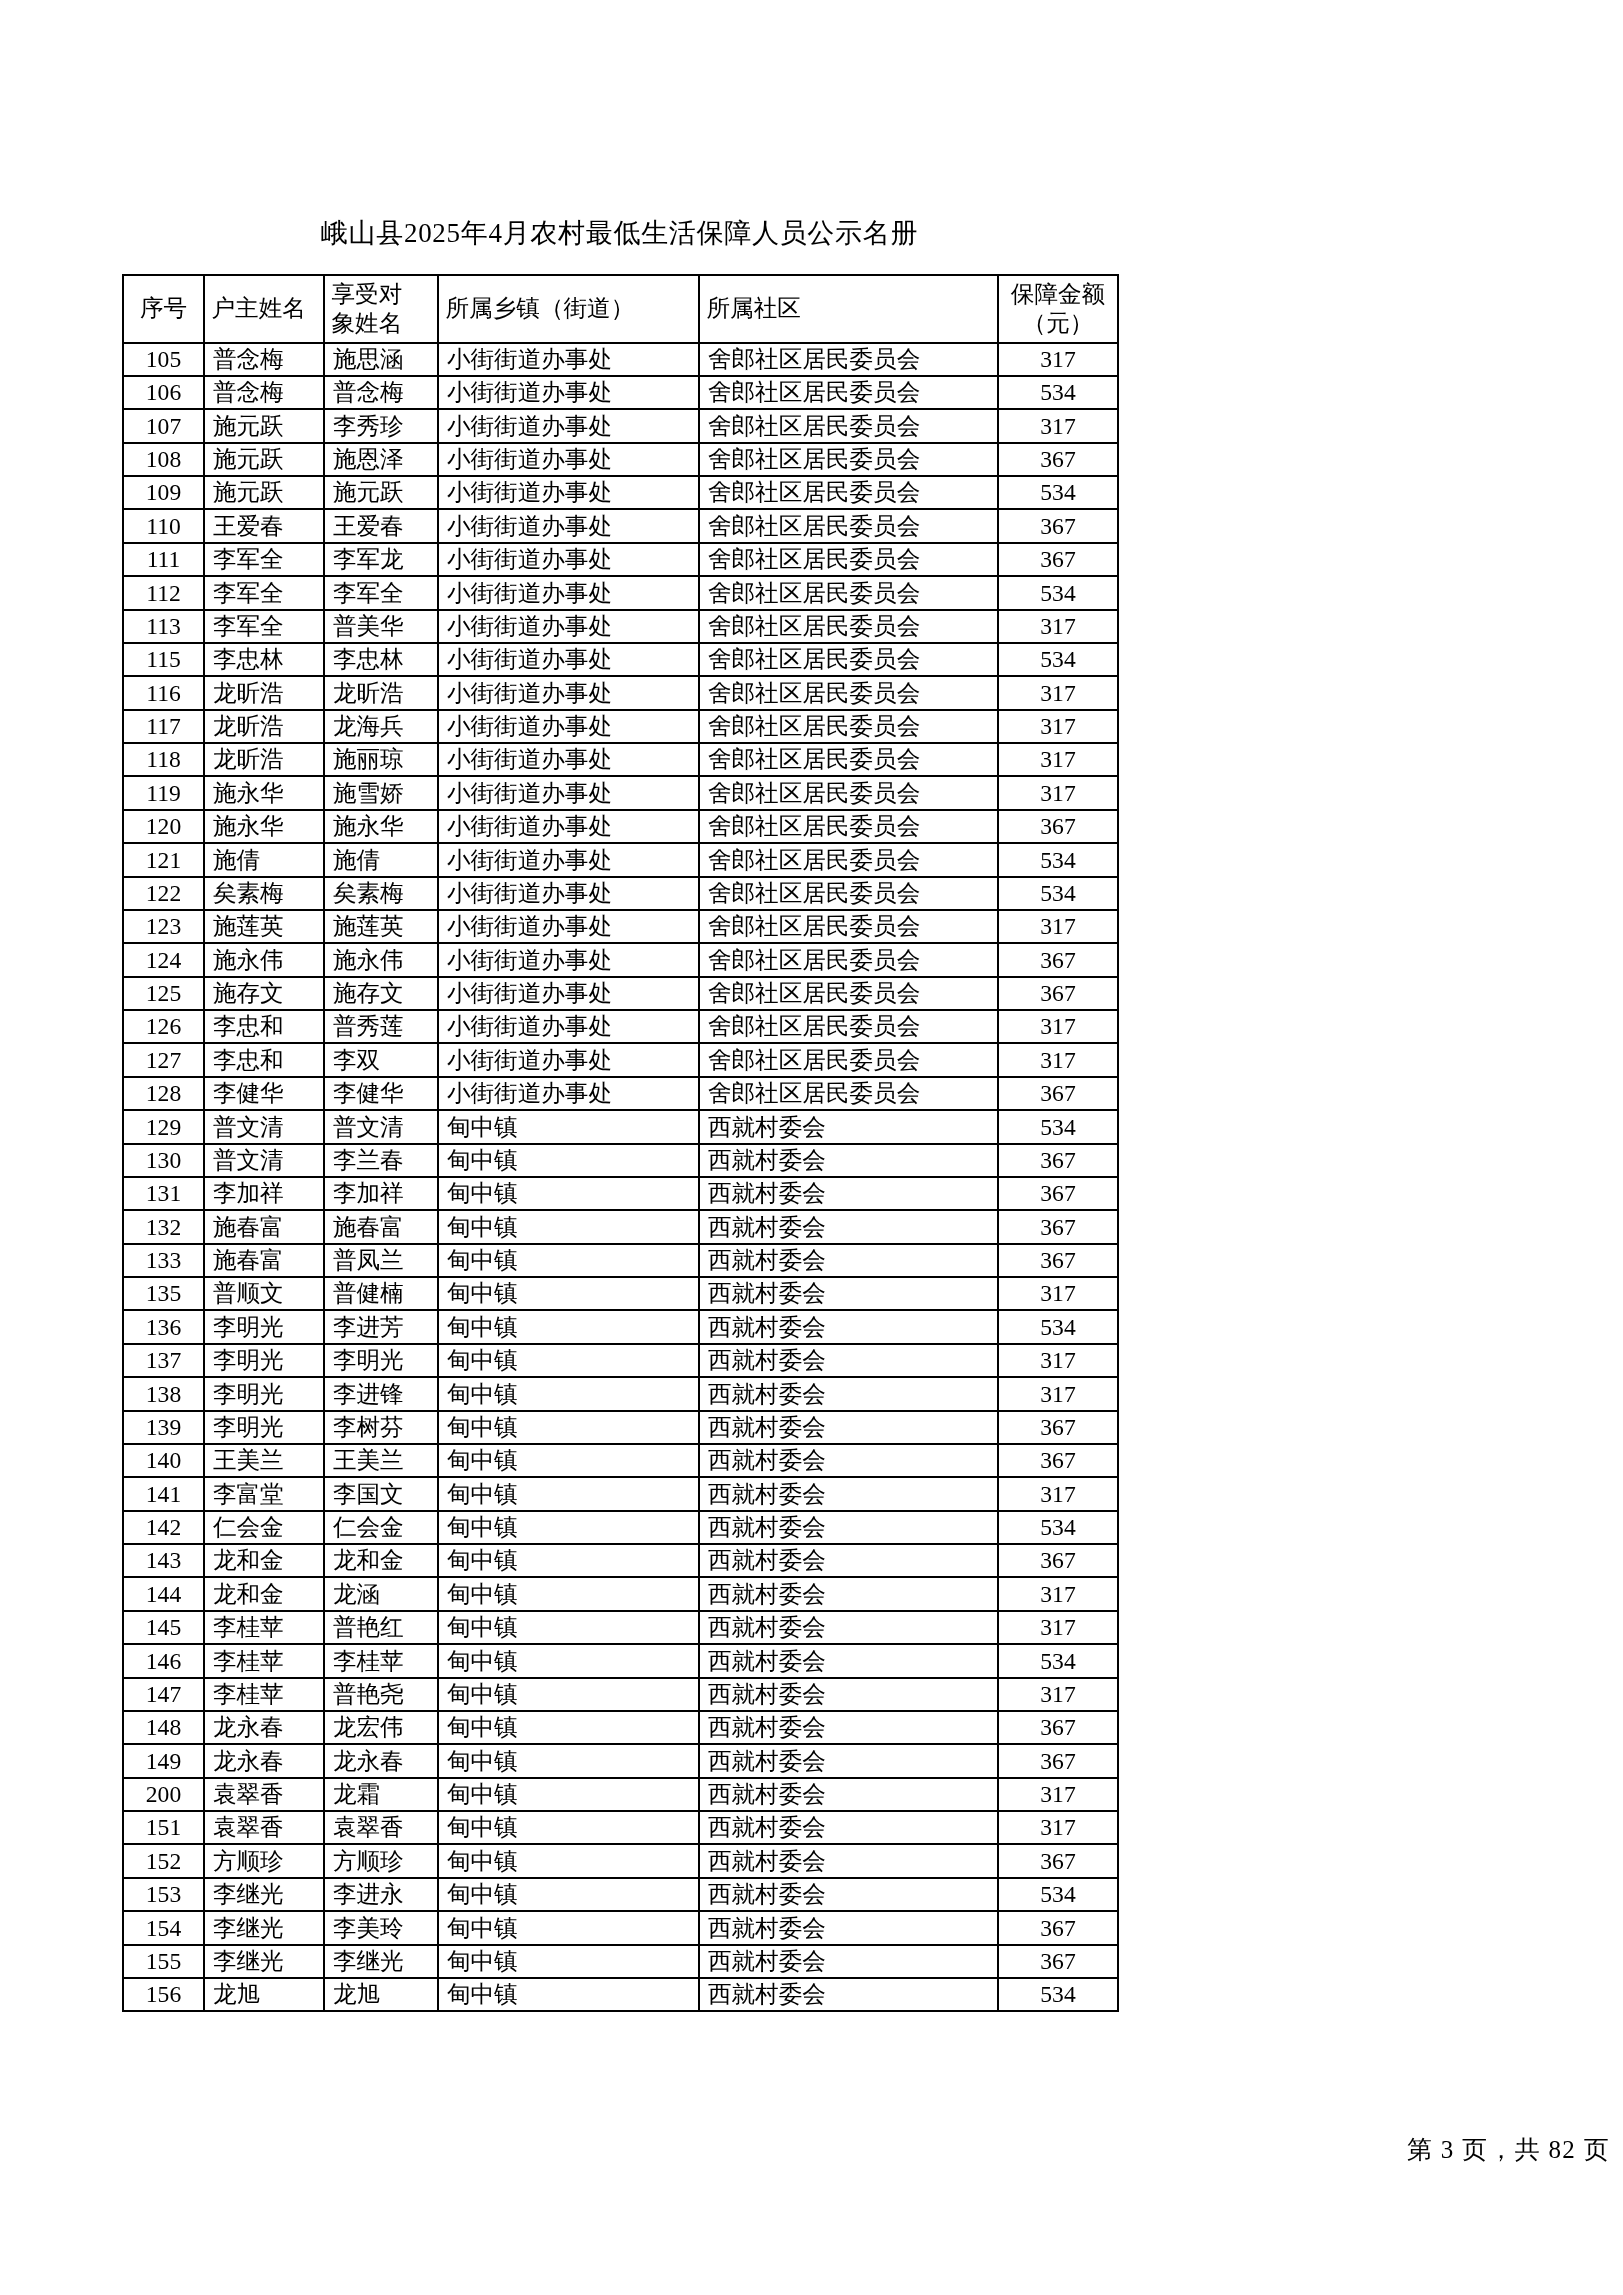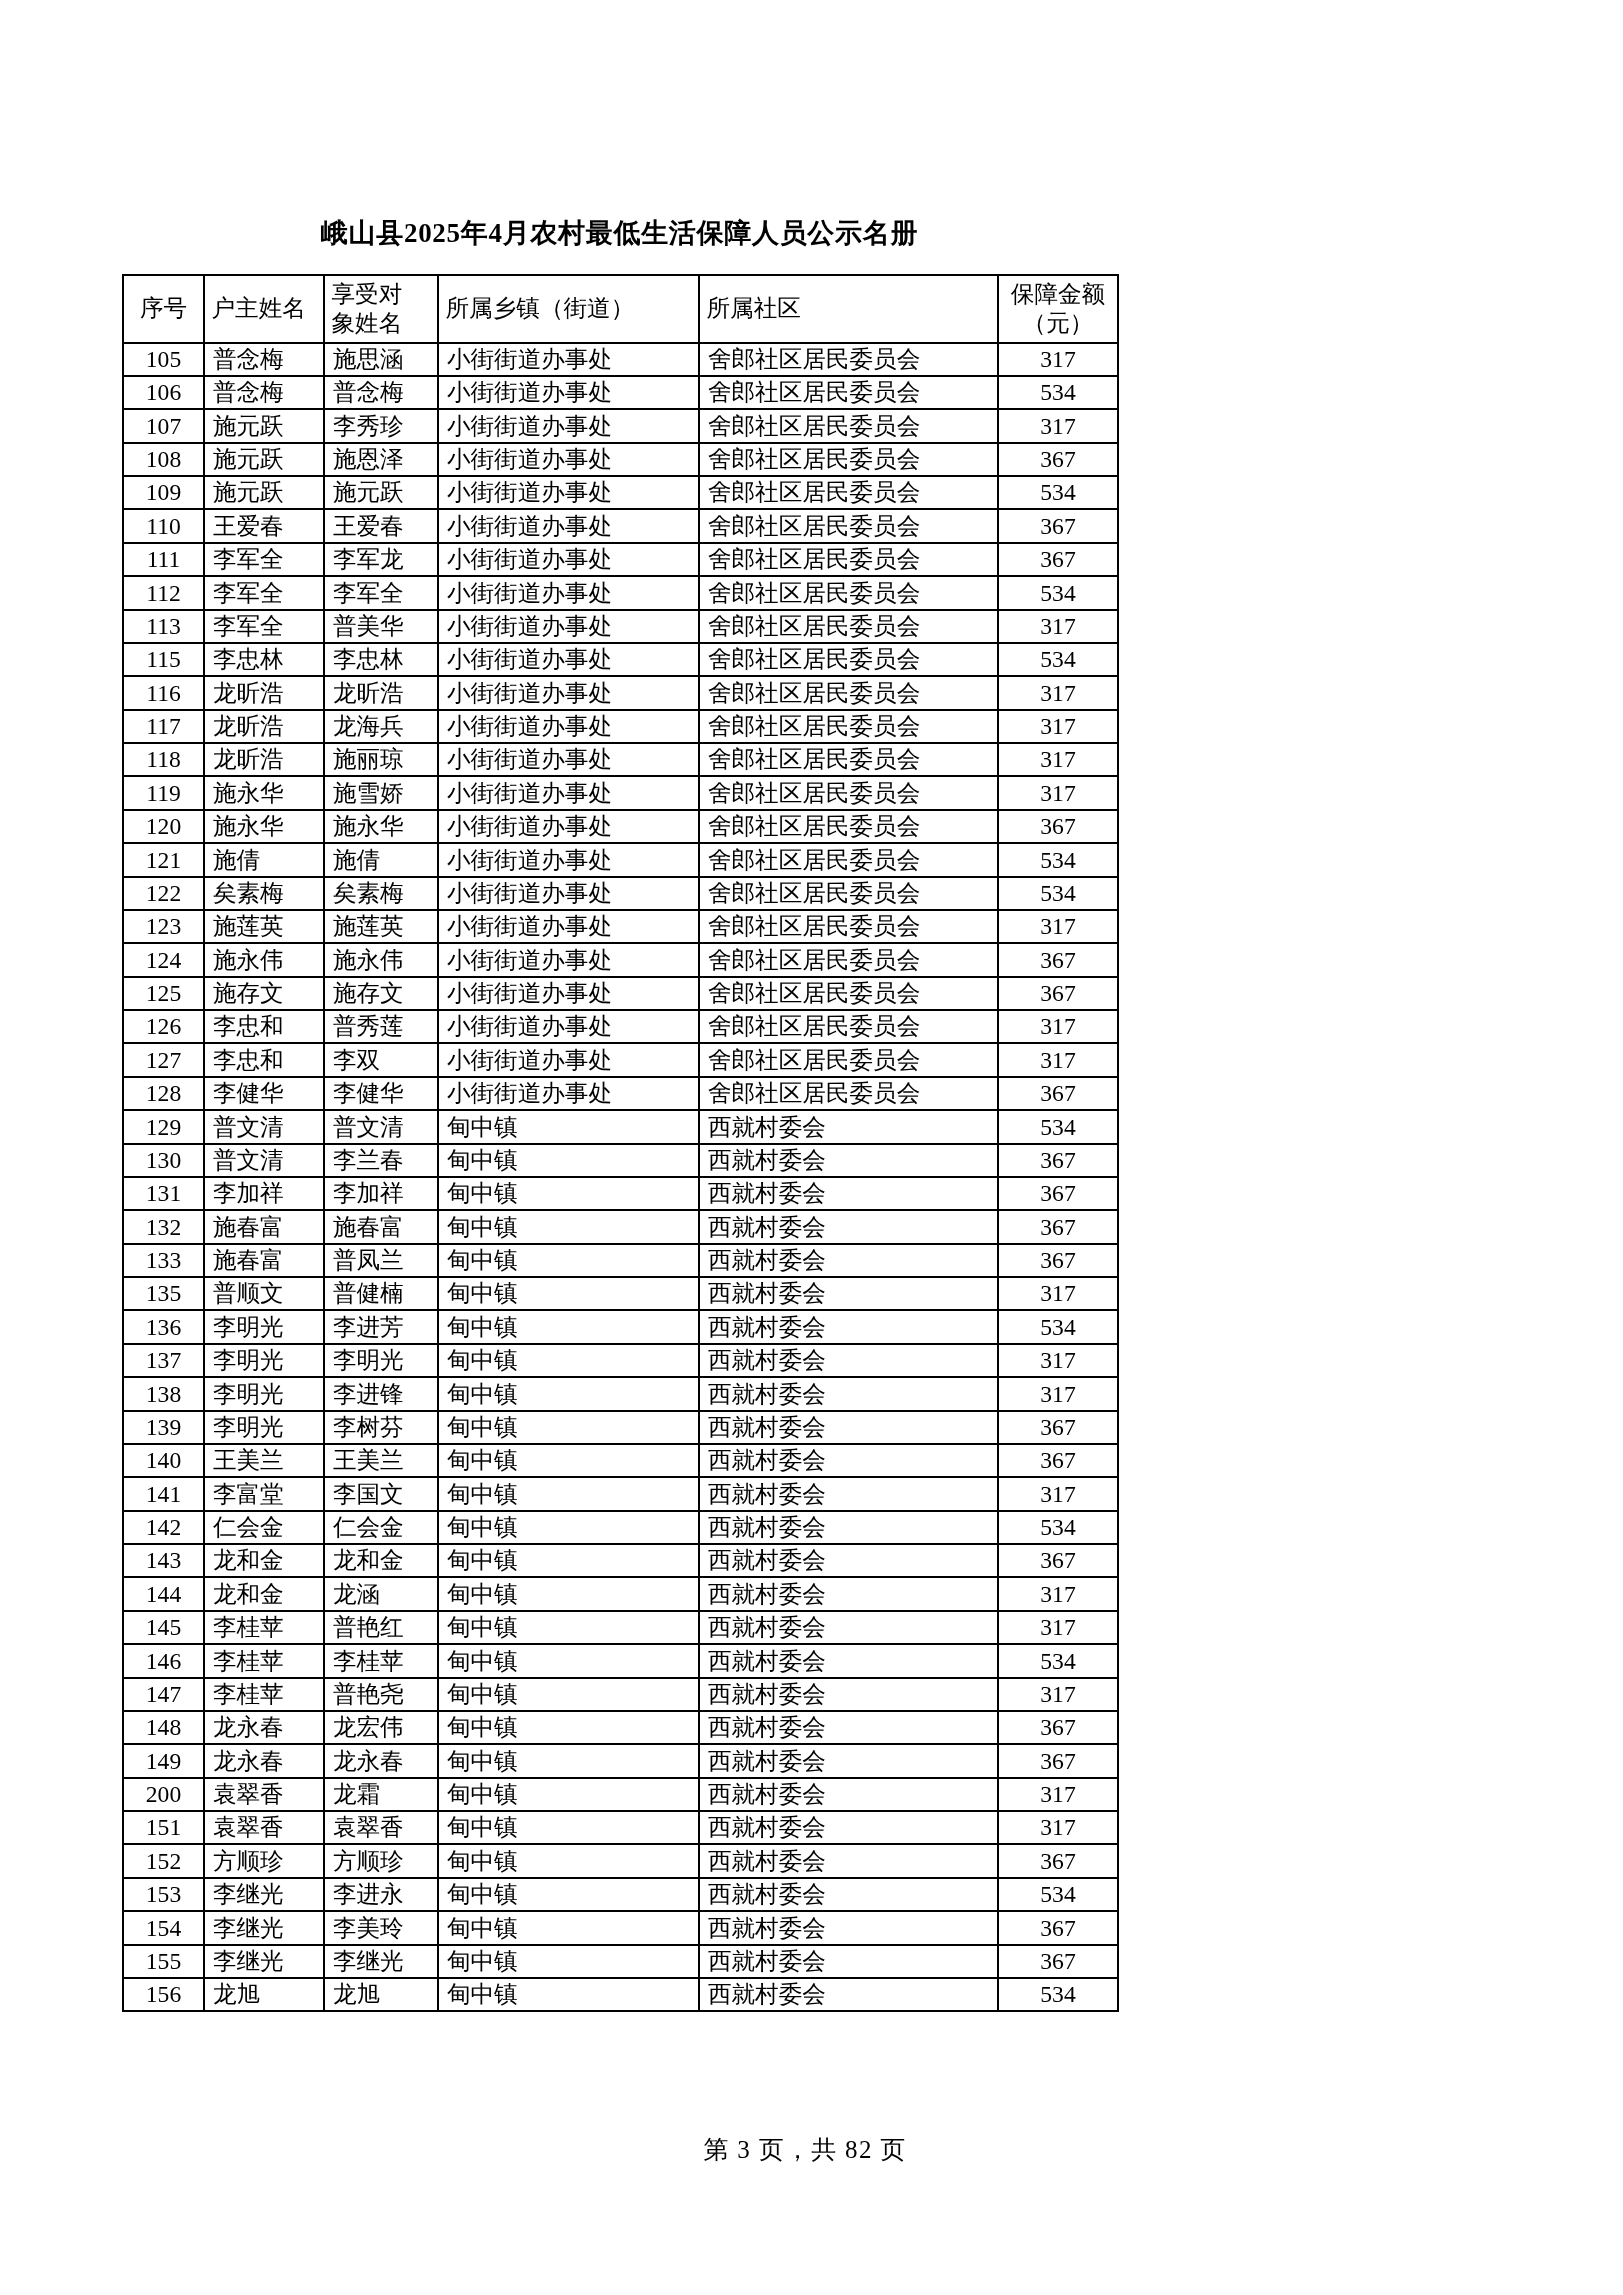--- a/index.html
+++ b/index.html
@@ -4,21 +4,21 @@
 <style>
   html,body { margin:0; padding:0; }
   body {
     width:1623px; height:2295px;
     background:#ffffff; color:#000;
     font-family:"Liberation Serif","DejaVu Serif",serif;
     position:relative;
   }
   .doc-title {
     position:absolute; top:215px; left:122px; width:995px;
-    text-align:center; font-size:27px; font-weight:bold;
+    text-align:center; font-size:27px; font-weight:normal;
     letter-spacing:0.7px; white-space:nowrap;
   }
   table.roster {
     position:absolute; top:266px; left:122px;
     border-collapse:collapse; table-layout:fixed;margin-top:8px;
   }
   .roster th, .roster td {
     border:2.6px solid #000;
     font-size:23.6px; font-weight:normal;
     vertical-align:middle; overflow:hidden;
@@ -28,21 +28,21 @@
     height:63px; padding:1.3px 2.6px 1.3px 6.5px;
     text-align:left; white-space:pre-line;
   }
   .roster td {
     height:28px; padding:1.3px 2.6px 1.3px 7.9px;
     text-align:left; white-space:nowrap;
   }
   .roster th.center, .roster td.center { text-align:center; padding-left:2.6px; }
   .page-footer {
     position:absolute; top:2133px; left:0; width:1610px;
-    text-align:center; font-size:25px; letter-spacing:1.3px;
+    text-align:right; font-size:25px; letter-spacing:1.3px;
   }
 </style>
 </head>
 <body>
 
 <div class="doc-title">峨山县2025年4月农村最低生活保障人员公示名册</div>
 
 <table class="roster">
   <colgroup>
     <col style="width:81px">

